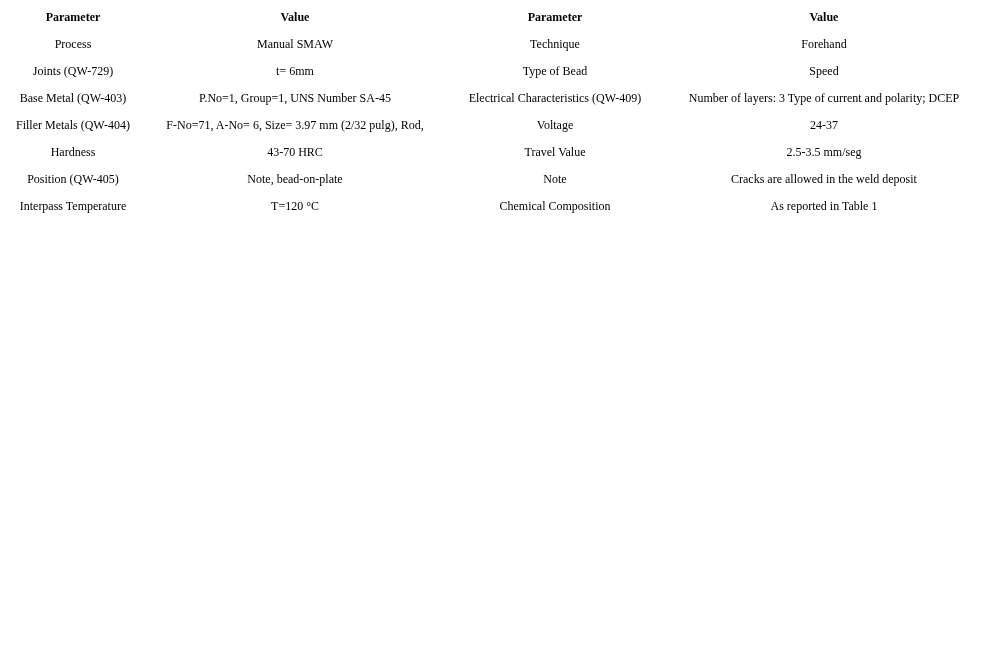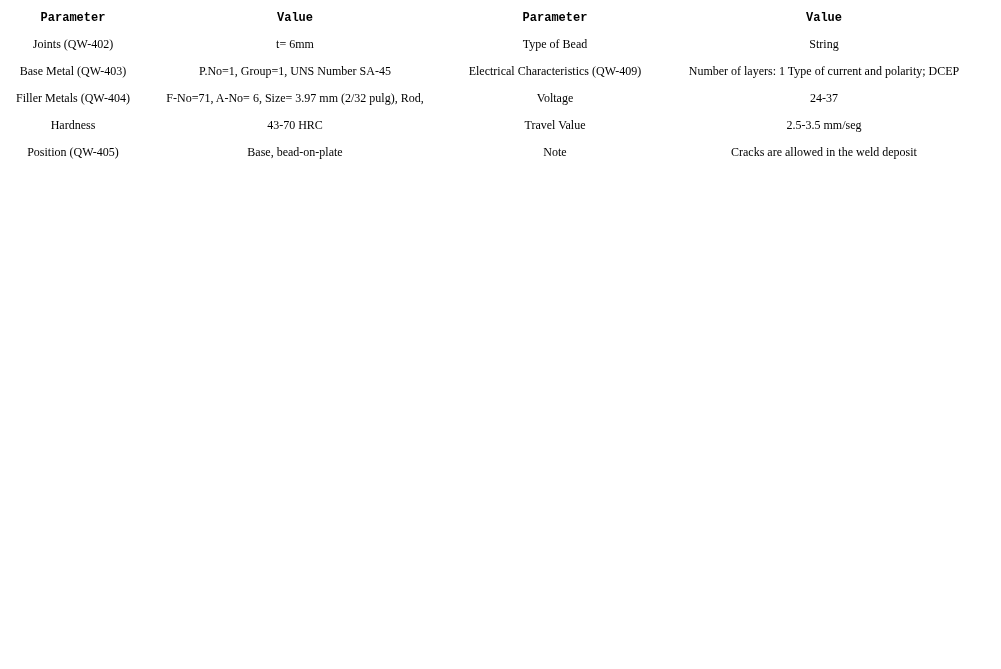--- a/index.html
+++ b/index.html
@@ -1,61 +1,73 @@
 <!DOCTYPE html>
 <html><head>
 <meta charset="utf-8">
 <style>
   html, body { margin: 0; padding: 0; background: #ffffff; }
   body { width: 1001px; height: 669px; overflow: hidden; font-family: "Liberation Serif", "DejaVu Serif", serif; font-size: 12px; color: #000; }
   table { border-collapse: collapse; margin: 4px 0 0 4px; }
   th, td { text-align: center; white-space: nowrap; height: 27px; padding: 0 3px; vertical-align: middle; }
-  th { font-weight: bold; font-family: Liberation Mono, monospace; }
+  th { font-weight: bold; }
   .c1 { width: 132px; }
   .c2 { width: 300px; }
   .c3 { width: 208px; }
   .c4 { width: 318px; }
 </style>
 </head>
 <body>
 
 <table>
   <thead>
     <tr>
       <th class="c1">Parameter</th>
       <th class="c2">Value</th>
       <th class="c3">Parameter</th>
       <th class="c4">Value</th>
     </tr>
   </thead>
   <tbody>
     <tr>
-      <td>Joints (QW-402)</td>
+      <td>Process</td>
+      <td>Manual SMAW</td>
+      <td>Technique</td>
+      <td>Forehand</td>
+    </tr>
+    <tr>
+      <td>Joints (QW-729)</td>
       <td>t= 6mm</td>
       <td>Type of Bead</td>
-      <td>String</td>
+      <td>Speed</td>
     </tr>
     <tr>
       <td>Base Metal (QW-403)</td>
       <td>P.No=1, Group=1, UNS Number SA-45</td>
       <td>Electrical Characteristics (QW-409)</td>
-      <td>Number of layers: 1 Type of current and polarity; DCEP</td>
+      <td>Number of layers: 3 Type of current and polarity; DCEP</td>
     </tr>
     <tr>
       <td>Filler Metals (QW-404)</td>
       <td>F-No=71, A-No= 6, Size= 3.97 mm (2/32 pulg), Rod,</td>
       <td>Voltage</td>
       <td>24-37</td>
     </tr>
     <tr>
       <td>Hardness</td>
       <td>43-70 HRC</td>
       <td>Travel Value</td>
       <td>2.5-3.5 mm/seg</td>
     </tr>
     <tr>
       <td>Position (QW-405)</td>
-      <td>Base, bead-on-plate</td>
+      <td>Note, bead-on-plate</td>
       <td>Note</td>
       <td>Cracks are allowed in the weld deposit</td>
+    </tr>
+    <tr>
+      <td>Interpass Temperature</td>
+      <td>T=120 °C</td>
+      <td>Chemical Composition</td>
+      <td>As reported in Table 1</td>
     </tr>
   </tbody>
 </table>
 
 </body></html>

